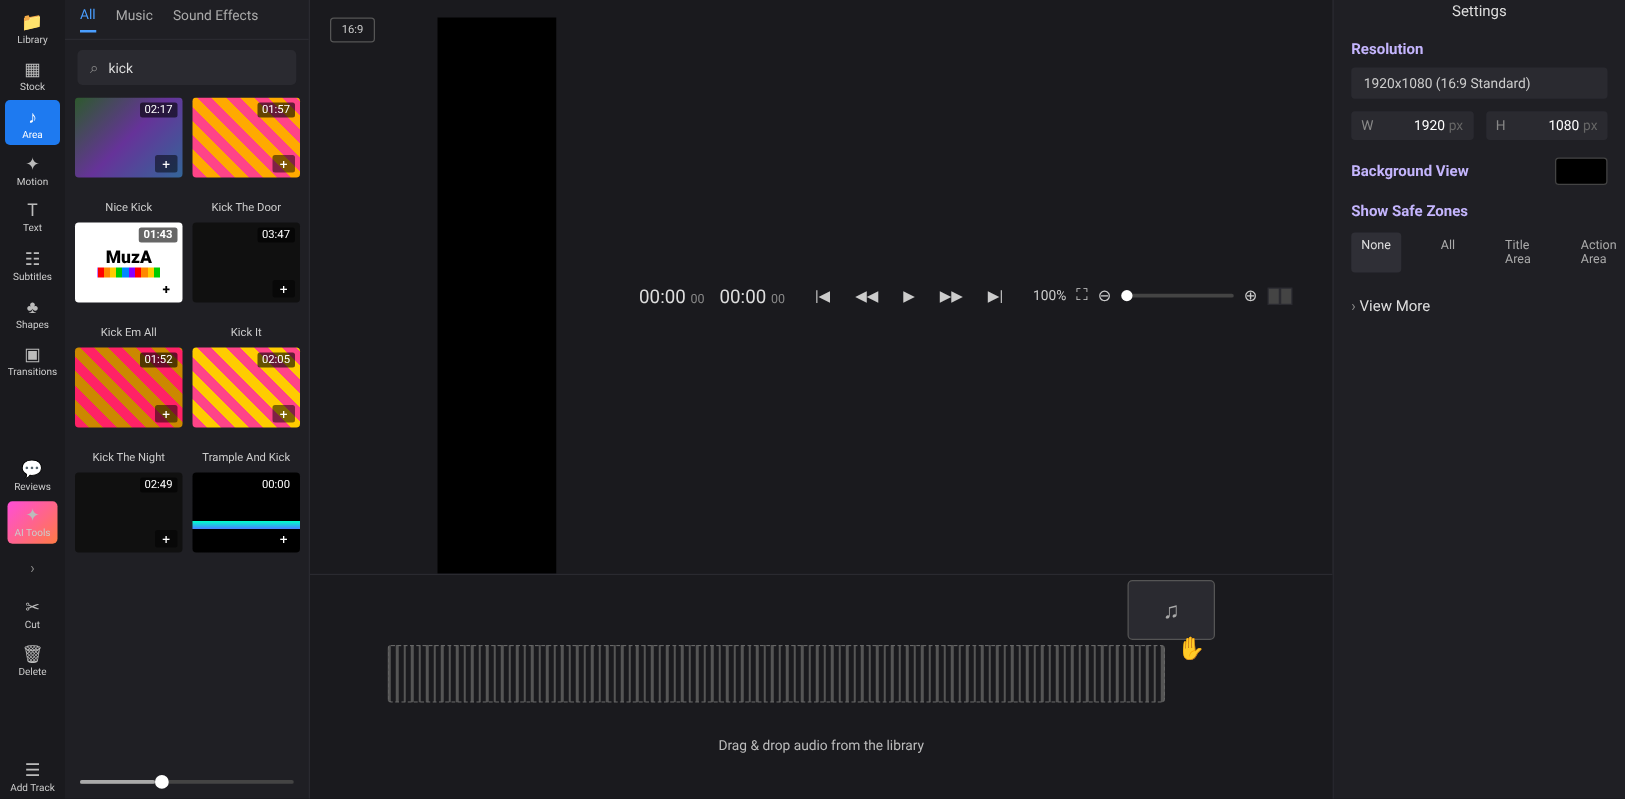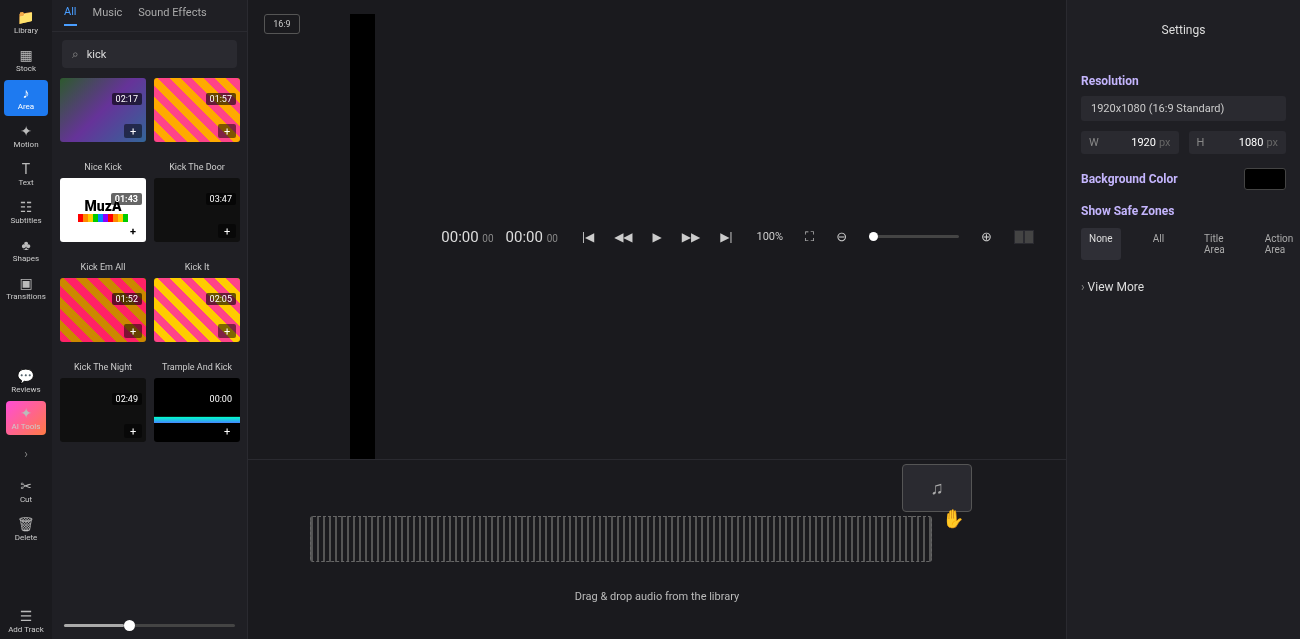--- a/index.html
+++ b/index.html
@@ -20,21 +20,21 @@
 .tabs .tab.active{color:#4a9eff;border-bottom:2px solid #4a9eff}
 .searchbox{display:flex;align-items:center;background:#2a2a30;margin:8px 10px 10px;border-radius:4px;height:28px;padding:0 10px;gap:8px}
 .searchbox input{background:transparent;border:none;outline:none;color:#ddd;font-size:11px;flex:1}
 .searchbox .icon{color:#888;font-size:12px}
 .clips{padding:0 8px;overflow-y:auto;flex:1;position:relative}
 .clips::-webkit-scrollbar{width:4px}
 .clips::-webkit-scrollbar-thumb{background:#444;border-radius:2px}
 .row{display:flex;gap:8px;margin-bottom:6px}
 .clip{width:86px;display:flex;flex-direction:column;align-items:center}
 .thumb{width:86px;height:64px;background:#2a2a30;border-radius:3px;position:relative;overflow:hidden}
-.thumb .dur{position:absolute;top:15px;right:4px;background:rgba(0,0,0,.6);color:#fff;font-size:9px;padding:1px 4px;border-radius:2px}
+.thumb .dur{position:absolute;top:4px;right:4px;background:rgba(0,0,0,.6);color:#fff;font-size:9px;padding:1px 4px;border-radius:2px}
 .thumb .add{position:absolute;bottom:4px;right:4px;width:18px;height:14px;background:rgba(0,0,0,.5);color:#fff;font-size:11px;display:flex;align-items:center;justify-content:center;border-radius:2px;cursor:pointer}
 .thumb.addlight .add{background:#fff;color:#000}
 .clip .title{font-size:9px;color:#ccc;margin-top:20px;text-align:center}
 .g1{background:linear-gradient(135deg,#2d5a2d,#663399,#336699)}
 .g2{background:repeating-linear-gradient(45deg,#ff4488 0 8px,#ffaa00 8px 16px)}
 .g3{background:repeating-linear-gradient(45deg,#ff2266 0 8px,#cc8800 8px 16px)}
 .g4{background:repeating-linear-gradient(45deg,#ff4488 0 8px,#ffcc00 8px 16px)}
 .g5{background:#101010}
 .g6{background:linear-gradient(180deg,#000 60%,#00ffcc 61%,#4488ff 70%,#000 71%)}
 .muza{background:#fff;display:flex;align-items:center;justify-content:center;font-weight:bold;font-size:14px;color:#000;flex-direction:column}
@@ -46,34 +46,34 @@
 .center{flex:1;background:#1a1a1e;display:flex;flex-direction:column}
 .preview-area{flex:1;display:flex;flex-direction:row;padding:14px 16px 0}
 .ratio-badge{width:36px;height:20px;border:1px solid #555;display:flex;align-items:center;justify-content:center;font-size:9px;color:#ccc;border-radius:3px;margin-bottom:4px;cursor:pointer}
 .canvas{flex:1;background:#000;margin:0 50px}
 .controls{display:flex;align-items:center;padding:0 16px;gap:12px}
 .time{font-size:15px;color:#ddd}
 .time .ms{font-size:10px;color:#888}
 .controls .spacer{flex:1}
 .transport{display:flex;gap:20px;align-items:center}
 .transport .btn{color:#ccc;cursor:pointer;font-size:12px}
-.zoom-area{display:flex;align-items:center;gap:22px}
+.zoom-area{display:flex;align-items:center;gap:8px}
 .zoom-area .pct{font-size:11px;color:#ccc}
 .zoom-area .icon{color:#ccc;font-size:13px;cursor:pointer}
 .zoom-area .ztrack{width:90px;height:3px;background:#444;position:relative;border-radius:2px}
 .zoom-area .zknob{position:absolute;left:0;top:-3px;width:9px;height:9px;background:#fff;border-radius:50%}
 .zoom-area .splitview{width:20px;height:14px;background:#2a2a30;display:flex}
 .zoom-area .splitview div{flex:1;background:#444;margin:1px}
 .timeline{height:180px;background:#1a1a1e;border-top:1px solid #2a2a30;position:relative;padding:8px 12px}
 .dragclip{position:absolute;left:654px;top:4px;width:70px;height:48px;border:1px solid #555;border-radius:4px;background:#2a2a30;display:flex;align-items:center;justify-content:center;font-size:18px;color:#aaa}
 .cursor-hand{position:absolute;left:694px;top:48px;font-size:18px;color:#fff}
 .dropzone{position:absolute;left:62px;top:56px;width:622px;height:46px;border:1px dashed #666;border-radius:3px;background:repeating-linear-gradient(90deg,#555 0 2px,transparent 2px 6px)}
 .hint{position:absolute;left:50%;transform:translateX(-50%);bottom:36px;font-size:11px;color:#bbb}
 .right{width:234px;background:#1f1f24;padding:0 14px;border-left:1px solid #2a2a30}
-.right .title{font-size:12px;text-align:center;padding:23px 0;color:#ddd}
+.right .title{font-size:12px;text-align:center;padding:2px 0;color:#ddd}
 .right .section{margin-top:14px}
 .right .label{font-size:12px;color:#c4b5fd;font-weight:700;margin-bottom:8px}
 .right select,.right .fakeselect{width:100%;background:#2a2a30;border:none;color:#ccc;font-size:11px;padding:6px 10px;border-radius:3px}
 .dims{display:flex;gap:10px;margin-top:10px}
 .dim{flex:1;background:#2a2a30;border-radius:3px;display:flex;align-items:center;padding:5px 8px;font-size:11px}
 .dim .l{color:#888;margin-right:auto}
 .dim .v{color:#fff}
 .dim .u{color:#666;margin-left:3px}
 .swatch{width:42px;height:22px;background:#000;border:1px solid #444;border-radius:3px;float:right}
 .safezones{display:flex;gap:24px;margin-top:10px}
@@ -282,21 +282,21 @@
           <span class="u">px</span>
         </div>
       <div class="dim">
           <span class="l">H</span>
           <span class="v">1080</span>
           <span class="u">px</span>
         </div>
     </div>
   </div>
   <div class="section" style="display:flex;align-items:center;justify-content:space-between">
-    <div class="label" style="margin:0">Background Color</div>
+    <div class="label" style="margin:0">Background View</div>
     <div class="swatch"></div>
   </div>
   <div class="section">
     <div class="label">Show Safe Zones</div>
     <div class="safezones">
       <div class="sz active">None</div>
       <div class="sz">All</div>
       <div class="sz">Title Area</div>
       <div class="sz">Action Area</div>
     </div>

